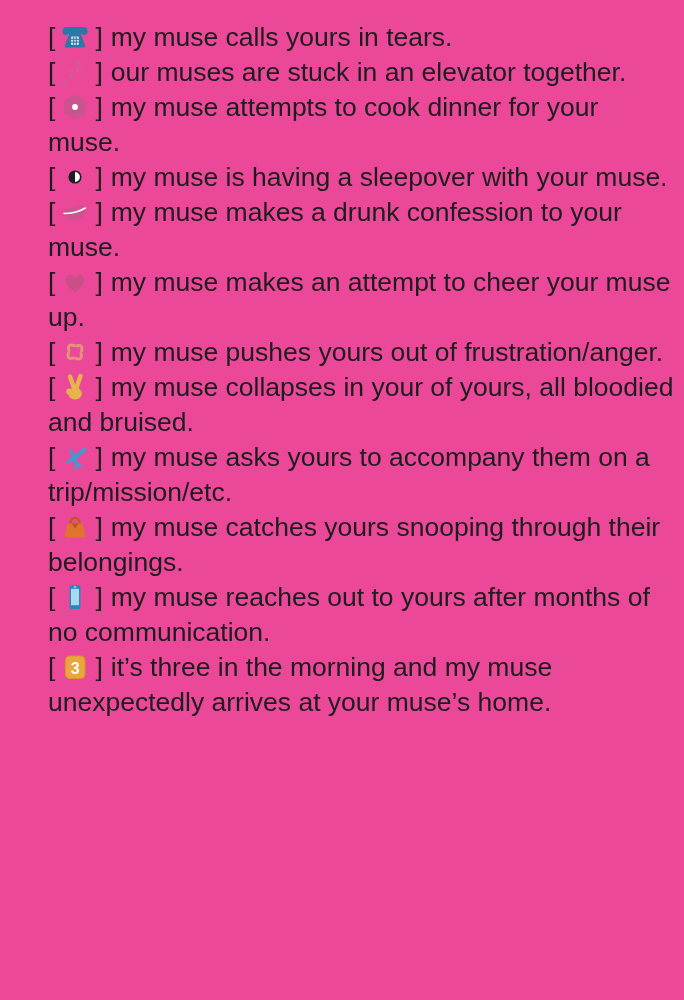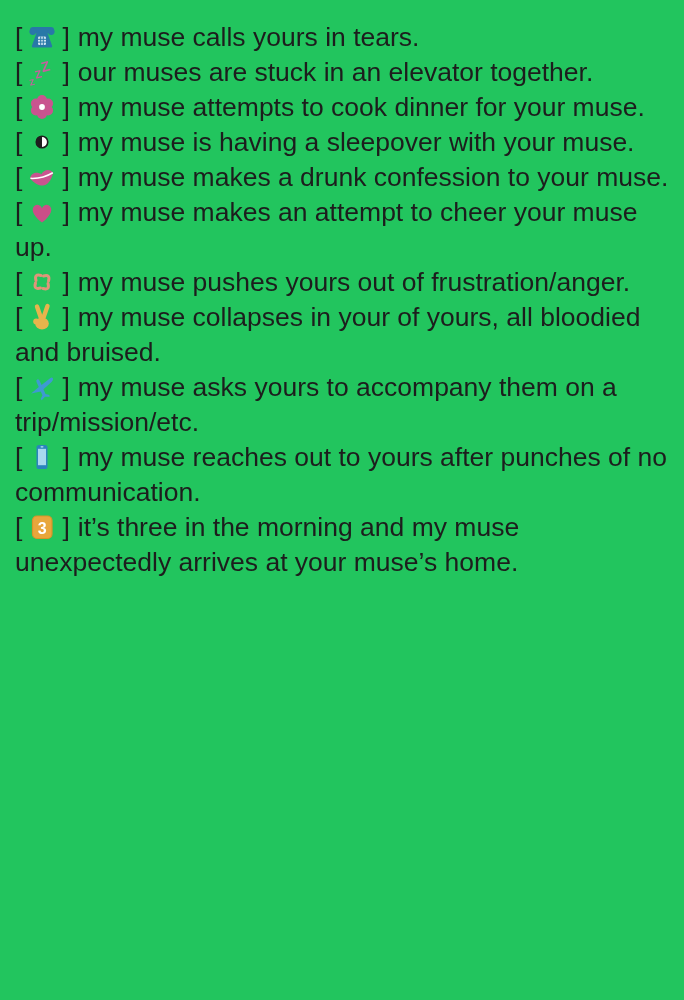--- a/index.html
+++ b/index.html
@@ -1,21 +1,21 @@
 <!DOCTYPE html>
 <html><head>
 <meta charset="utf-8">
 <style>
   html,body{margin:0;padding:0;background:#e9e9e9;}
   .page{
     position:relative;
     width:684px;height:1000px;
-    background:#22c55e;
+    background:#ec4899;
     box-sizing:border-box;
-    padding:20px 10px 10px 15px;
+    padding:20px 10px 10px 48px;
     font-family:"Liberation Sans","DejaVu Sans",sans-serif;
     font-size:26.5px;
     line-height:35px;
     color:#1d1d1d;
     overflow:hidden;
   }
   .row{margin:0;}
   .br{color:#1d1d1d;}
   .icon{
     display:inline-block;
@@ -106,26 +106,31 @@
           <circle cx="8.2" cy="18.5" r="3" fill="#e7b44c"></circle>
         </svg></span><span class="br">]</span><span class="txt">my muse collapses in your of yours, all bloodied and bruised.</span></p>
 
 
   <p class="row"><span class="br">[</span><span class="icon"><svg viewBox="0 0 28 28">
           <g fill="#3e9ad2" transform="rotate(-24 14 14)">
             <path d="M1.5 15.5 L11 12.8 L11 7.5 Q11 5.2 12.7 5.2 Q14.4 5.2 14.4 7.5 L14.4 12 L25 9.2 Q27.5 8.7 27.5 10.7 Q27.5 12.3 24.8 13.2 L14.4 16.6 L14.4 21.8 L17.5 24.3 L17 26 L12.7 24.2 L8.4 26 L7.9 24.3 L11 21.8 L11 17.7 Z"></path>
           </g>
         </svg></span><span class="br">]</span><span class="txt">my muse asks yours to accompany them on a trip/mission/etc.</span></p>
 
+  <p class="row"><span class="br">[</span><span class="icon"><svg viewBox="0 0 28 28">
+          <path d="M9.5 11 Q9.5 4.8 14 4.8 Q18.5 4.8 18.5 11" fill="none" stroke="#bd5a1c" stroke-width="2.3"></path>
+          <path d="M6.5 10.5 L21.5 10.5 L24 22.5 Q24.5 24.6 22.3 24.6 L5.7 24.6 Q3.5 24.6 4 22.5 Z" fill="#e0742c"></path>
+          <path d="M10.8 10.5 L17.2 10.5 L14 15.8 Z" fill="#b9541b"></path>
+        </svg></span><span class="br">]</span><span class="txt">my muse catches yours snooping through their belongings.</span></p>
 
 
   <p class="row"><span class="br">[</span><span class="icon"><svg viewBox="0 0 28 28">
           <rect x="8.5" y="2" width="11" height="24" rx="2.6" fill="#2a84bd"></rect>
           <rect x="10" y="5.8" width="8" height="16.4" fill="#a8d9ef"></rect>
           <rect x="12.5" y="3.2" width="3" height="1.2" rx="0.6" fill="#bfe3f4"></rect>
-        </svg></span><span class="br">]</span><span class="txt">my muse reaches out to yours after punches of no communication.</span></p>
+        </svg></span><span class="br">]</span><span class="txt">my muse reaches out to yours after months of no communication.</span></p>
 
   <p class="row"><span class="br">[</span><span class="icon"><svg viewBox="0 0 28 28">
           <rect x="4.5" y="3" width="19.5" height="22.5" rx="4.5" fill="#e8a63c" stroke="#d89428" stroke-width="1.2"></rect>
           <text x="14.2" y="20.8" text-anchor="middle" font-size="16" fill="#ffffff" class="iconsvg-text">3</text>
         </svg></span><span class="br">]</span><span class="txt">it’s three in the morning and my muse unexpectedly arrives at your muse’s home.</span></p>
 
 </div>
 
 </body></html>

